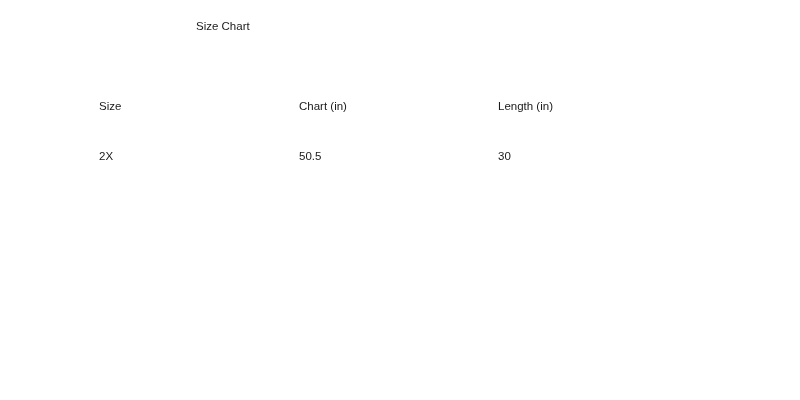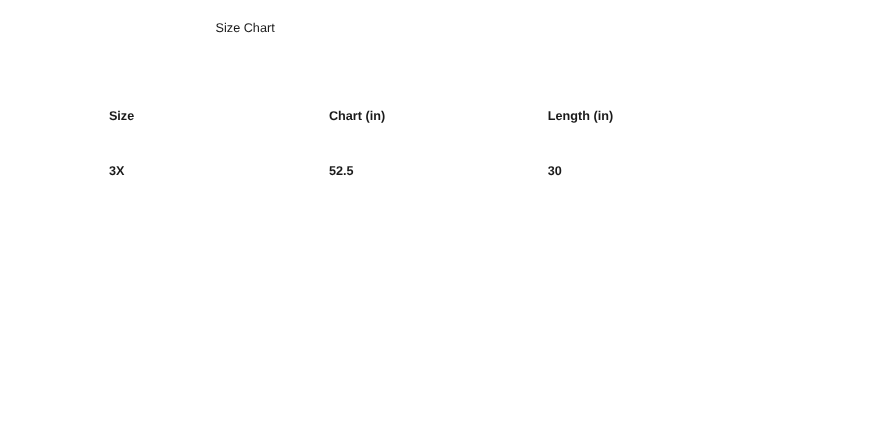--- a/index.html
+++ b/index.html
@@ -32,21 +32,21 @@
     position: absolute;
     left: 99px;
     top: 98px;
     width: 520px;
     border-collapse: collapse;
     table-layout: fixed;
   }
   .size-table th,
   .size-table td {
     text-align: left;
-    font-weight: bold;
+    font-weight: normal;
     font-size: 11.5px;
     line-height: 16px;
     color: #1a1a1a;
     padding: 0;
     height: 50px;
     vertical-align: top;
     white-space: nowrap;
   }
   .col-size   { width: 200px; }
   .col-bust   { width: 199px; }
@@ -62,20 +62,20 @@
   <table class="size-table">
     <thead>
       <tr>
         <th class="col-size">Size</th>
         <th class="col-bust">Chart (in)</th>
         <th class="col-length">Length (in)</th>
       </tr>
     </thead>
     <tbody>
       <tr>
-        <td class="col-size">3X</td>
-        <td class="col-bust">52.5</td>
+        <td class="col-size">2X</td>
+        <td class="col-bust">50.5</td>
         <td class="col-length">30</td>
       </tr>
     </tbody>
   </table>
 
 </div>
 
 </body></html>

